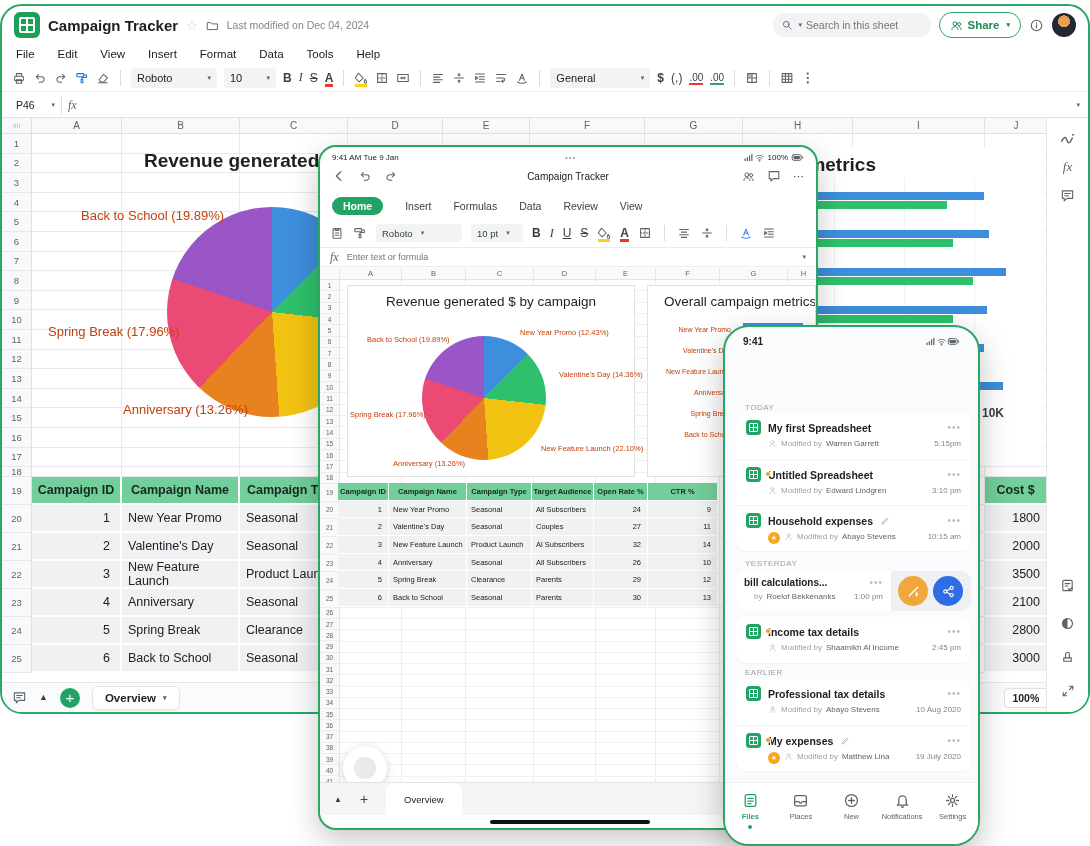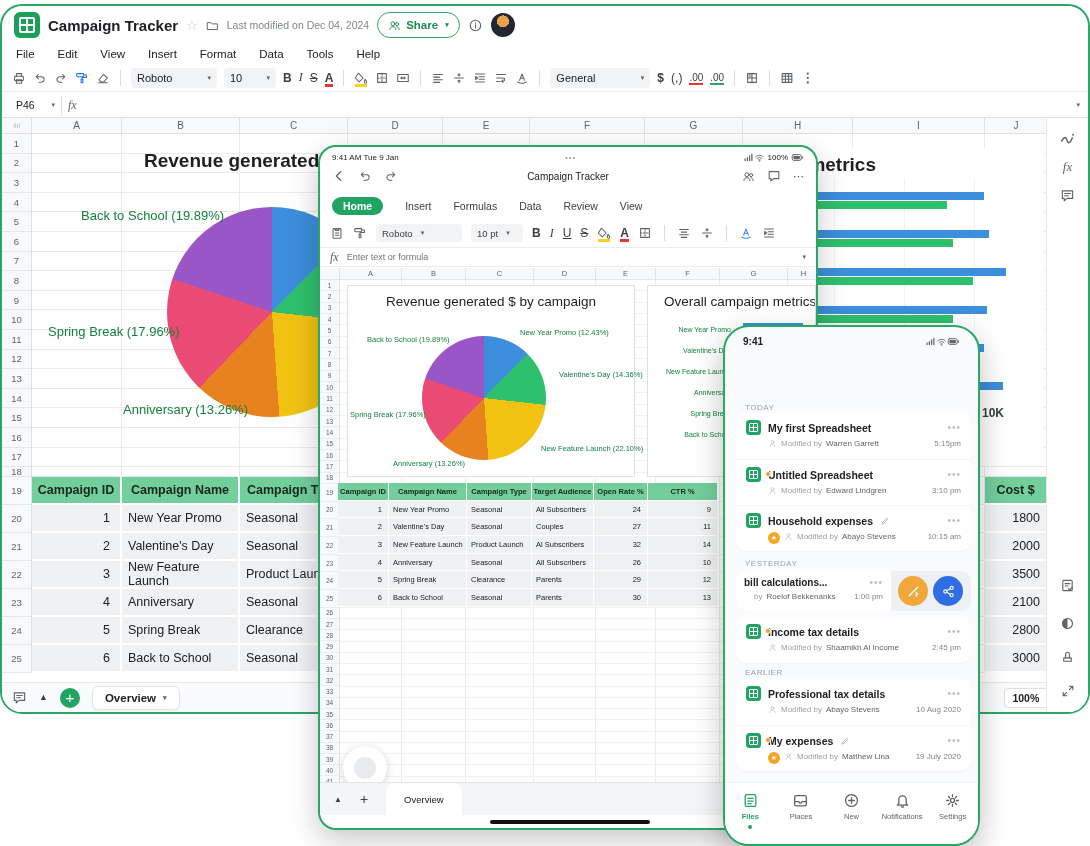--- a/index.html
+++ b/index.html
@@ -37,21 +37,21 @@
 .fx{font-style:italic;font-family:"Liberation Serif",serif;font-size:12px;color:#5f6368}
 .d-formula input{flex:1;border:0;outline:none;font-size:11px;font-family:inherit}
 .d-grid{position:absolute;left:0;top:112px;right:42px;bottom:30px;background:#fff;overflow:hidden}
 .ghead{position:absolute;left:0;top:0;height:16px;background:#f8f9fa;border-bottom:1px solid #e0e0e0;font-size:10px;color:#5f6368;display:flex}
 .ghead div{border-right:1px solid #e0e0e0;display:flex;align-items:center;justify-content:center;height:100%}
 .grows{position:absolute;left:0;top:16px;width:30px;background:#f8f9fa;border-right:1px solid #e0e0e0;font-size:9.5px;color:#5f6368}
 .grows div{display:flex;align-items:center;justify-content:center;border-bottom:1px solid #e6e7e8}
 .vline{position:absolute;top:16px;width:1px;background:#e9eaec}
 .hline{position:absolute;left:30px;height:1px;background:#e9eaec}
 .pie{position:absolute;border-radius:50%}
-.pielab{position:absolute;white-space:nowrap;color:#15803d}
+.pielab{position:absolute;white-space:nowrap;color:#c2410c}
 .d-chart-title{position:absolute;font-size:19px;font-weight:bold;white-space:nowrap;color:#1f1f1f}
 .bgchart{position:absolute;background:#fff}
 .bgchart .gl{position:absolute;top:30px;bottom:40px;width:1px;background:#f1f2f3}
 .bar{position:absolute;height:8px}
 .sheet-table{position:absolute;font-size:12.5px}
 .sheet-table .hr{display:flex;font-weight:bold}
 .sheet-table .hr div{background:#72ce9b;border-right:2px solid #fff;border-bottom:2px solid #fff;display:flex;align-items:center;justify-content:center;color:#18281e}
 .sheet-table .dr{display:flex}
 .sheet-table .dr div{background:#eff1f2;border-right:2px solid #fff;border-bottom:2px solid #fff;display:flex;align-items:center}
 .d-bottom{position:absolute;left:0;bottom:0;width:100%;height:30px;background:#fafbfc;border-top:1px solid #e6e7e8;display:flex;align-items:center;padding:0 10px;gap:12px}
@@ -125,20 +125,30 @@
     <div class="d-header">
       <div class="d-logo"></div>
       <div class="d-title">Campaign Tracker</div>
       <span class="ic" style="color:#c6cacd;font-size:13px">☆</span>
       <span class="ic" id="hdrFolder">
           <svg viewBox="0 0 16 16" width="13" height="13" fill="none" stroke="currentColor" stroke-width="1.2" stroke-linecap="round" stroke-linejoin="round">
             <path d="M2 4.5h4.2L7.6 6H14v7H2z"></path>
           </svg>
         </span>
       <div class="d-mod">Last modified on Dec 04, 2024</div>
+      <div class="d-search">
+        <span class="ic" id="searchIc">
+            <svg viewBox="0 0 16 16" width="12" height="12" fill="none" stroke="currentColor" stroke-width="1.2" stroke-linecap="round" stroke-linejoin="round">
+              <circle cx="7" cy="7" r="3.8"></circle>
+              <path d="M9.8 9.8L13.6 13.6"></path>
+            </svg>
+          </span>
+        <span class="chev">▾</span>
+        <input placeholder="Search in this sheet" style="">
+      </div>
       <div class="d-share">
         <span class="ic" style="color:#1e8e4f" id="shareIc">
             <svg viewBox="0 0 16 16" width="13" height="13" fill="none" stroke="currentColor" stroke-width="1.2" stroke-linecap="round" stroke-linejoin="round">
               <circle cx="6" cy="5.8" r="2.4"></circle>
               <path d="M2.3 13c0-2.1 1.6-3.6 3.7-3.6S9.7 10.9 9.7 13"></path>
               <circle cx="11.2" cy="6.3" r="1.9"></circle>
               <path d="M10.8 9.6c1.8.3 2.9 1.6 2.9 3.4"></path>
             </svg>
           </span>
         <span>Share</span>

